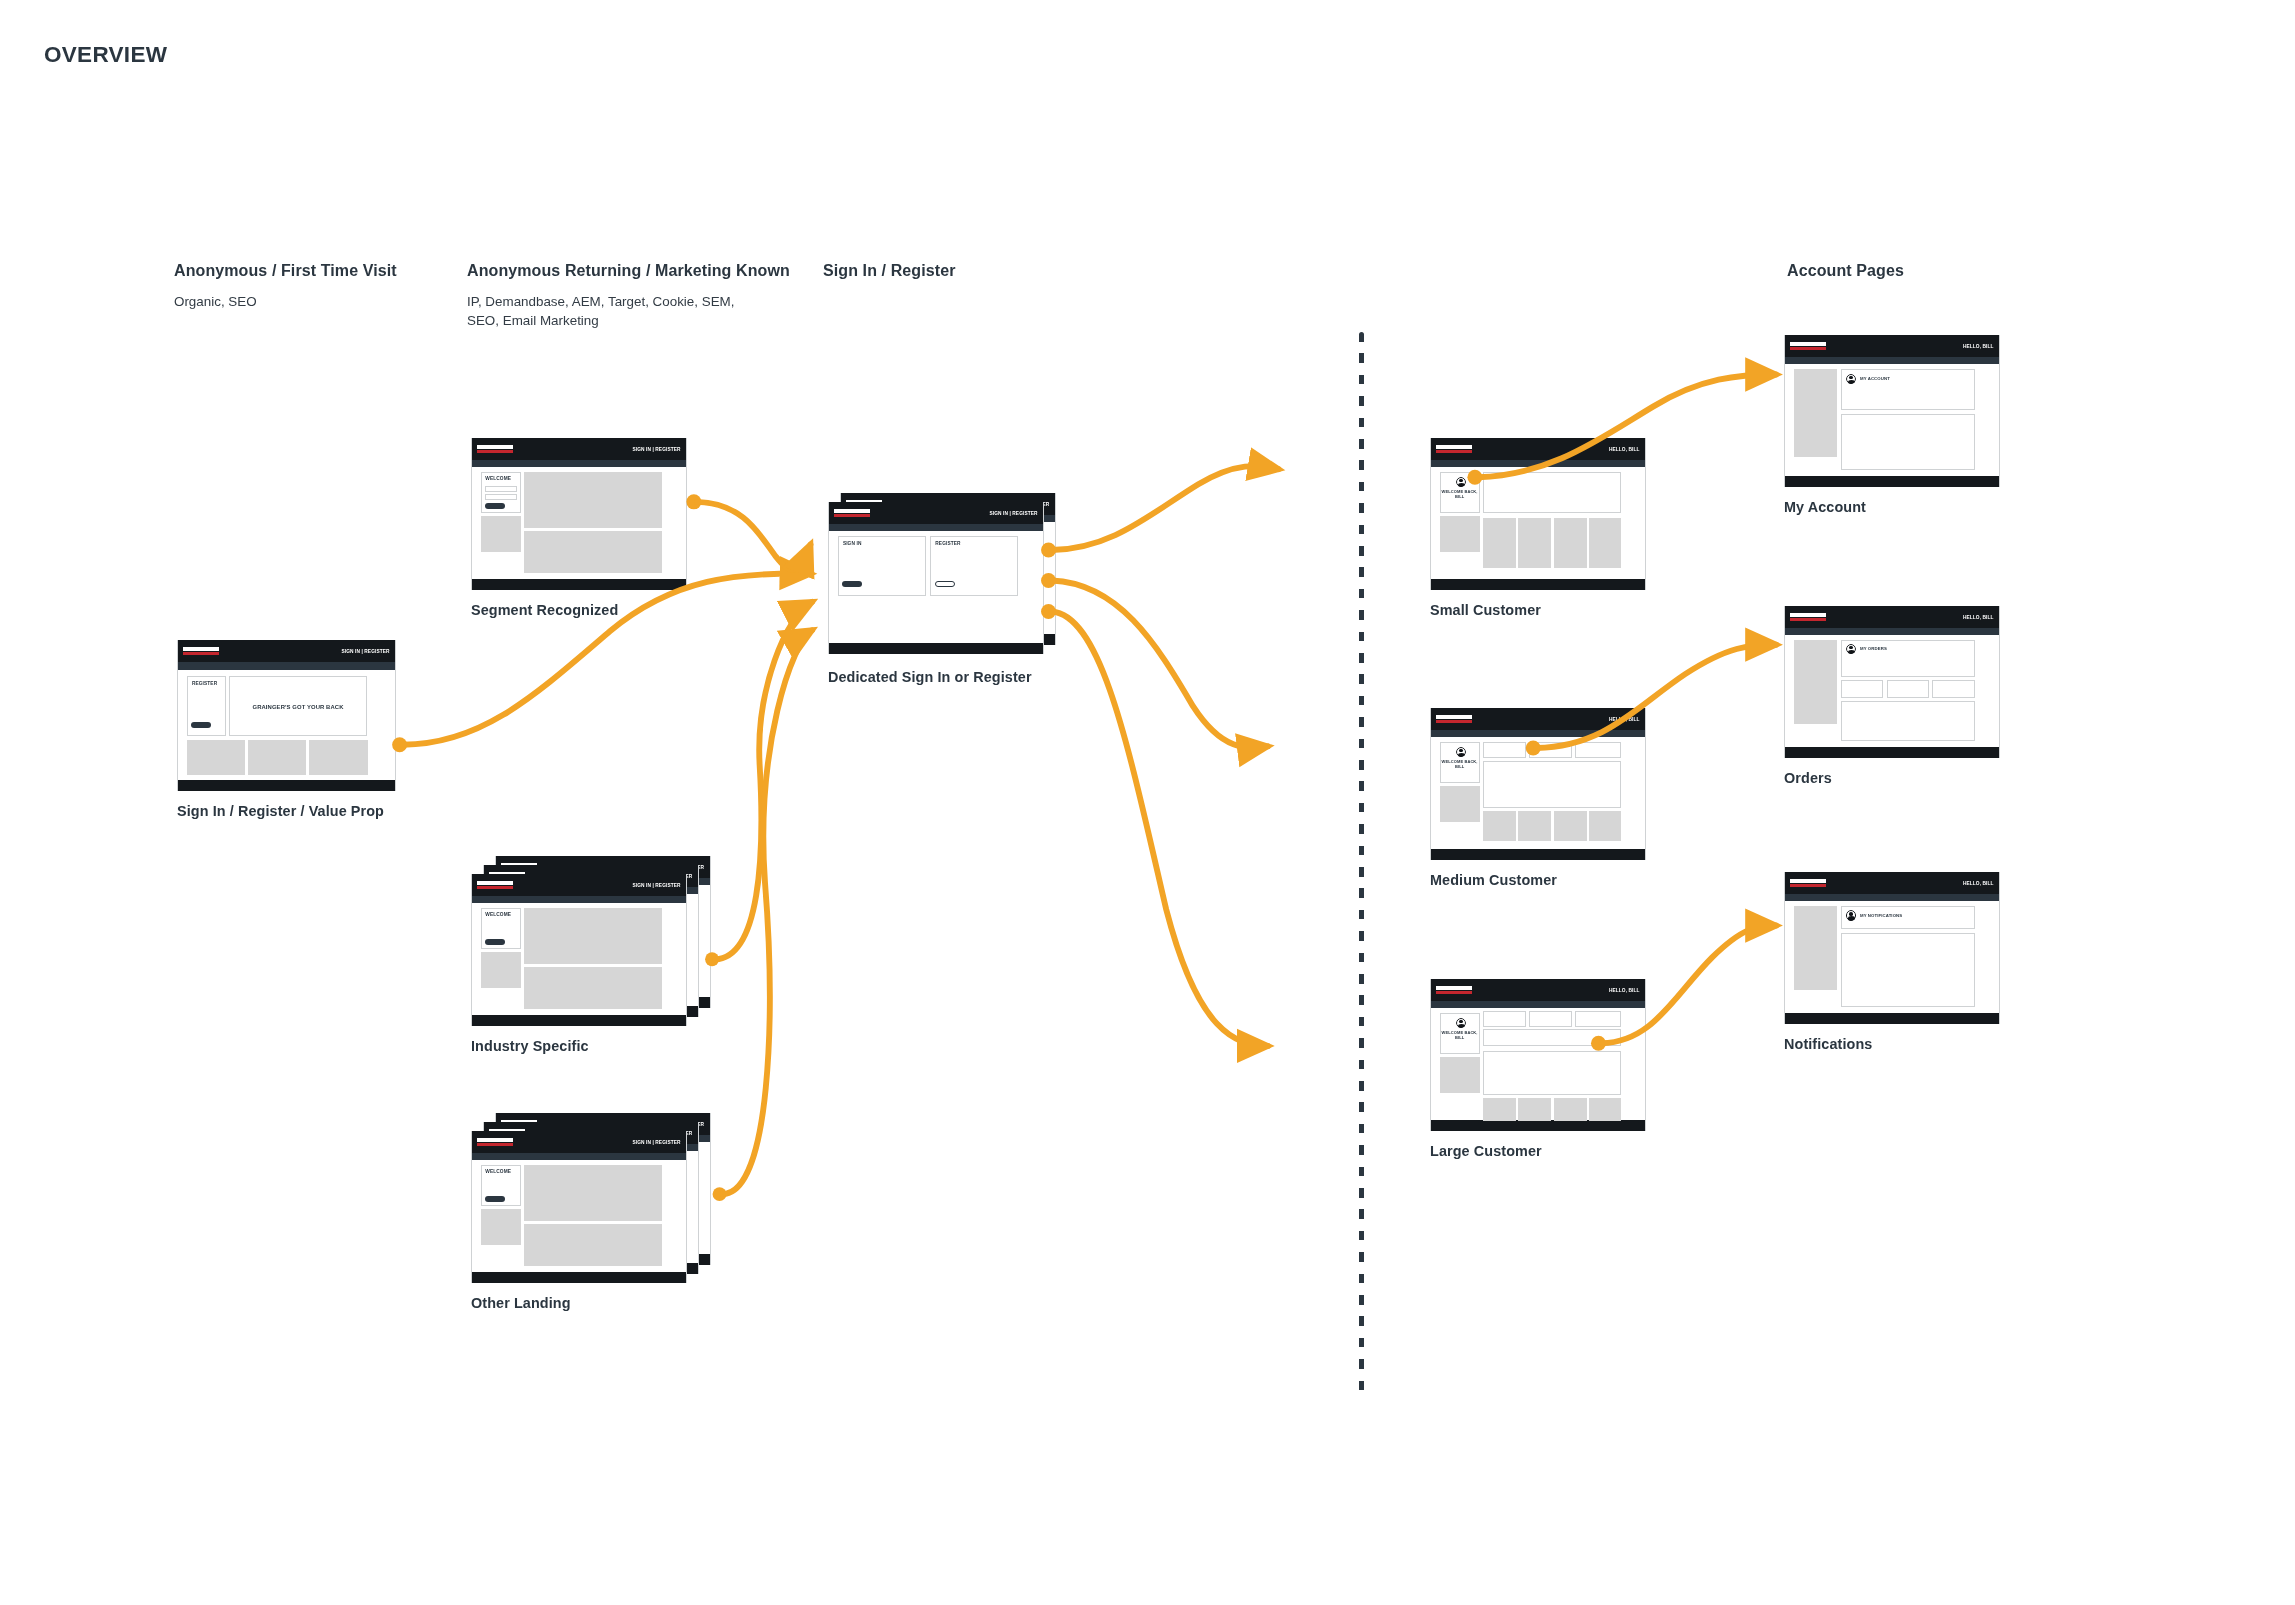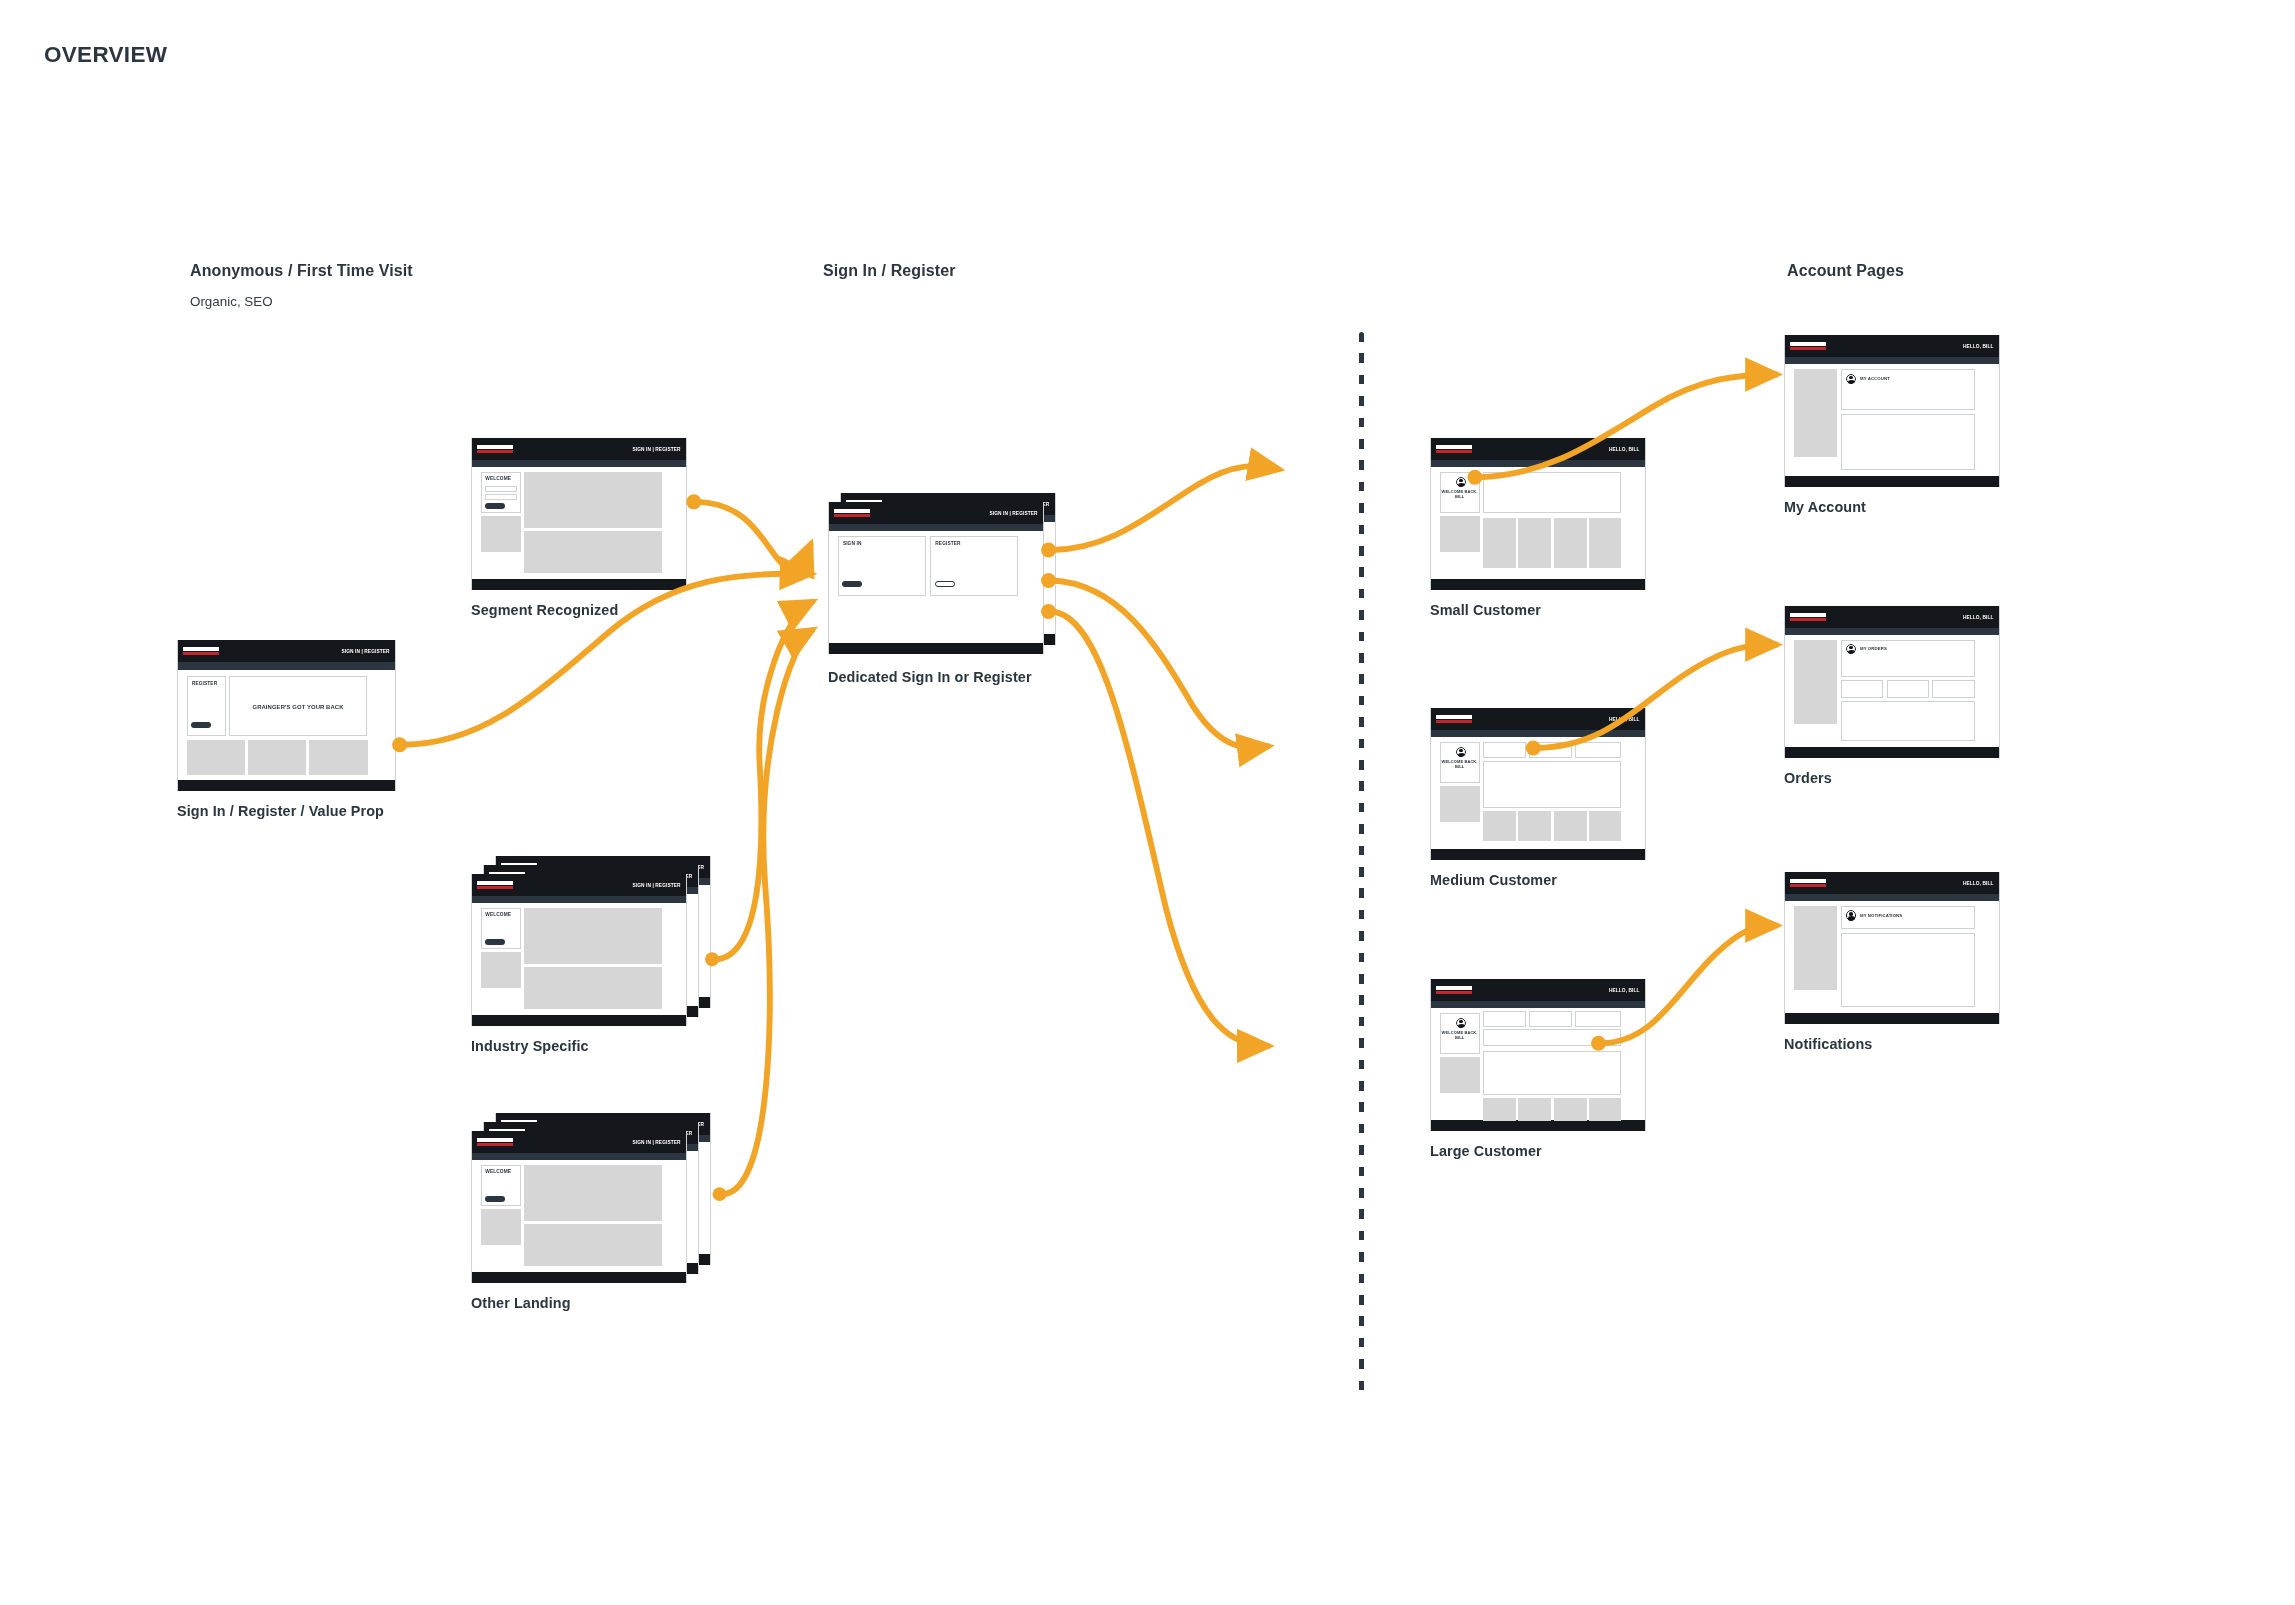--- a/index.html
+++ b/index.html
@@ -77,25 +77,30 @@
 
   svg.flow { position: absolute; left: 0; top: 0; width: 2295px; height: 1605px; pointer-events: none; }
 </style>
 </head>
 <body>
 
 <div id="stage">
 
   <div class="page-title">OVERVIEW</div>
 
-  <div class="col-head" style="left:190px; top:262px;">
+  <div class="col-head" style="left:174px; top:262px;">
     <div class="ch-title">Anonymous / First Time Visit</div>
     <div class="ch-sub">Organic, SEO</div>
   </div>
 
+  <div class="col-head" style="left:467px; top:262px;">
+    <div class="ch-title">Anonymous Returning / Marketing Known</div>
+    <div class="ch-sub">IP, Demandbase, AEM, Target, Cookie, SEM,
+SEO, Email Marketing</div>
+  </div>
 
   <div class="col-head" style="left:823px; top:262px;">
     <div class="ch-title">Sign In / Register</div>
     <div class="ch-sub"></div>
   </div>
 
 
   <div class="col-head" style="left:1787px; top:262px;">
     <div class="ch-title">Account Pages</div>
     <div class="ch-sub"></div>

